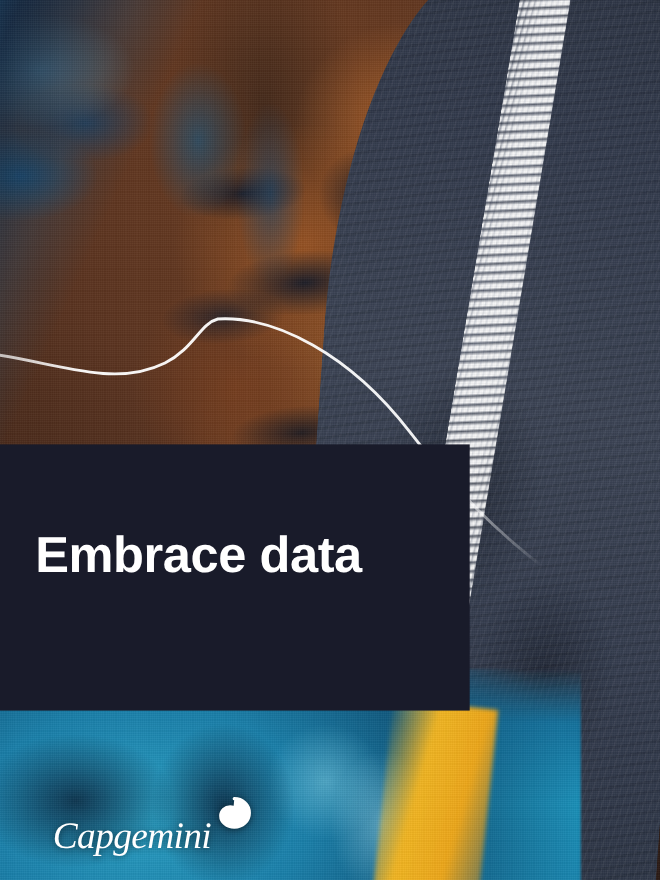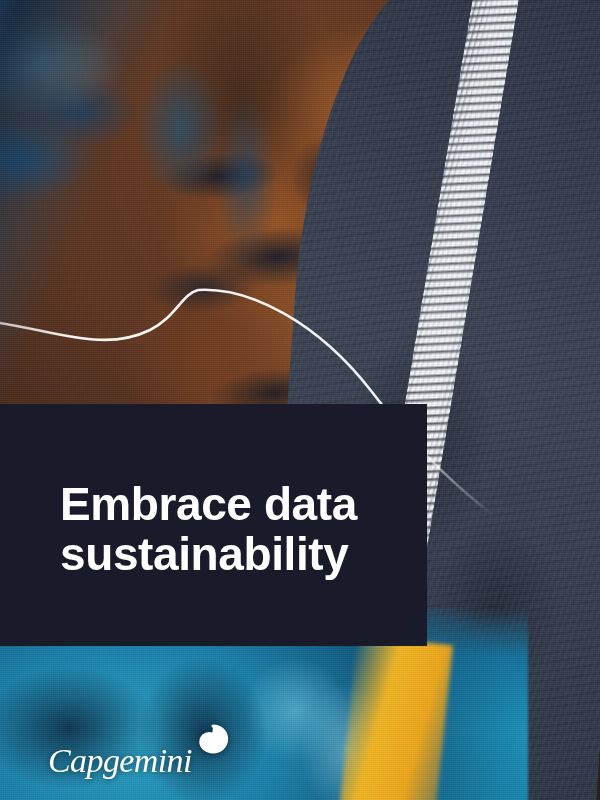--- a/index.html
+++ b/index.html
@@ -169,21 +169,21 @@
   
   .swoosh{position:absolute;inset:0;pointer-events:none;}
 
   
   .panel{
     position:absolute;
     left:0;top:404px;width:427px;height:242px;
     background:#191b2a;
   }
   .headline{
-    position:absolute;left:60px;top:443px;width:380px;
+    position:absolute;left:32px;top:443px;width:380px;
     color:#ffffff;
     font-size:46px;
     line-height:50px;
     letter-spacing:-.4px;
     margin-top:36px;
   }
   .hl-line{display:block;white-space:nowrap;}
   .hl-bold{font-weight:700;}
   .hl-italic{font-weight:400;font-style:italic;}
 
@@ -242,21 +242,20 @@
       </linearGradient>
     </defs>
     <path d="M -6,322 C 60,332 105,352 150,330 C 176,317 182,294 198,290
              C 250,287 318,322 372,392 C 430,468 500,530 576,566" fill="none" stroke="url(#swFade)" stroke-width="2.6" stroke-linecap="round"></path>
   </svg>
 
   <div class="panel"></div>
 
   <h1 class="headline">
     <span class="hl-line hl-bold">Embrace data</span>
-    <span class="hl-line hl-bold">sustainability</span>
   </h1>
 
   <div class="logo">
     <span class="logo-word">Capgemini</span>
     <svg class="logo-mark" viewBox="0 0 100 100">
       <path d="M50 12 C 72 12 90 28 90 50 C 90 72 72 88 50 88
                C 30 88 14 74 14 58 C 14 44 25 34 39 34
                C 51 34 60 42 60 53 C 60 62 53 69 45 69
                C 39 69 34 64 34 58 C 34 54 37 51 41 51
                C 44 51 46 53 46 56" fill="#ffffff" stroke="#ffffff" stroke-width="3" stroke-linecap="round" stroke-linejoin="round"></path>

